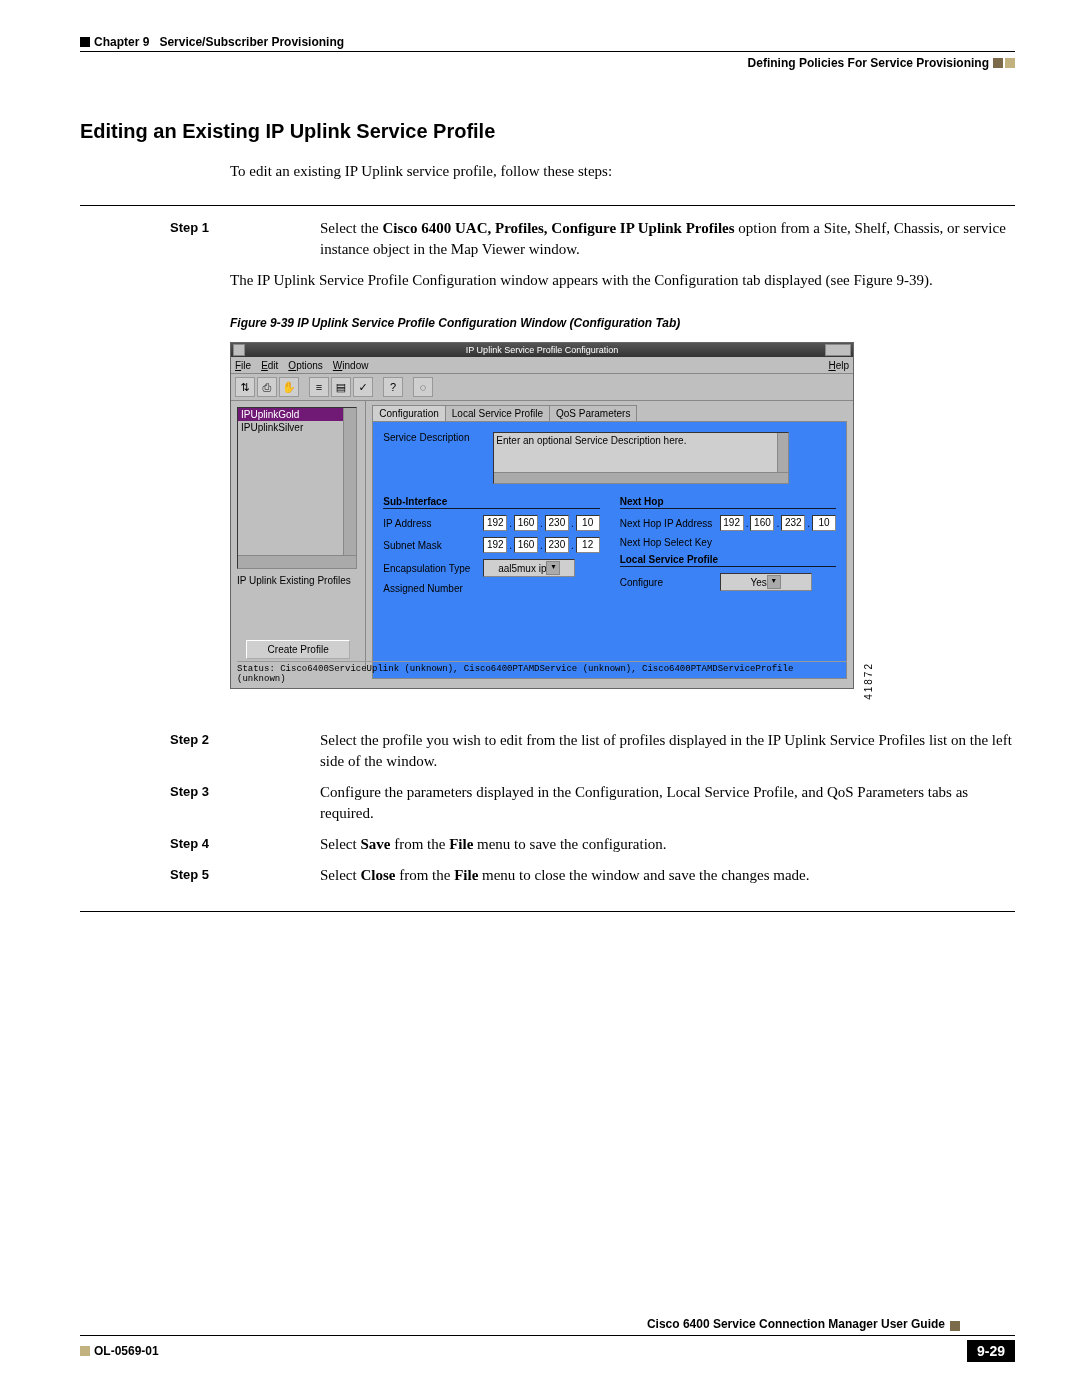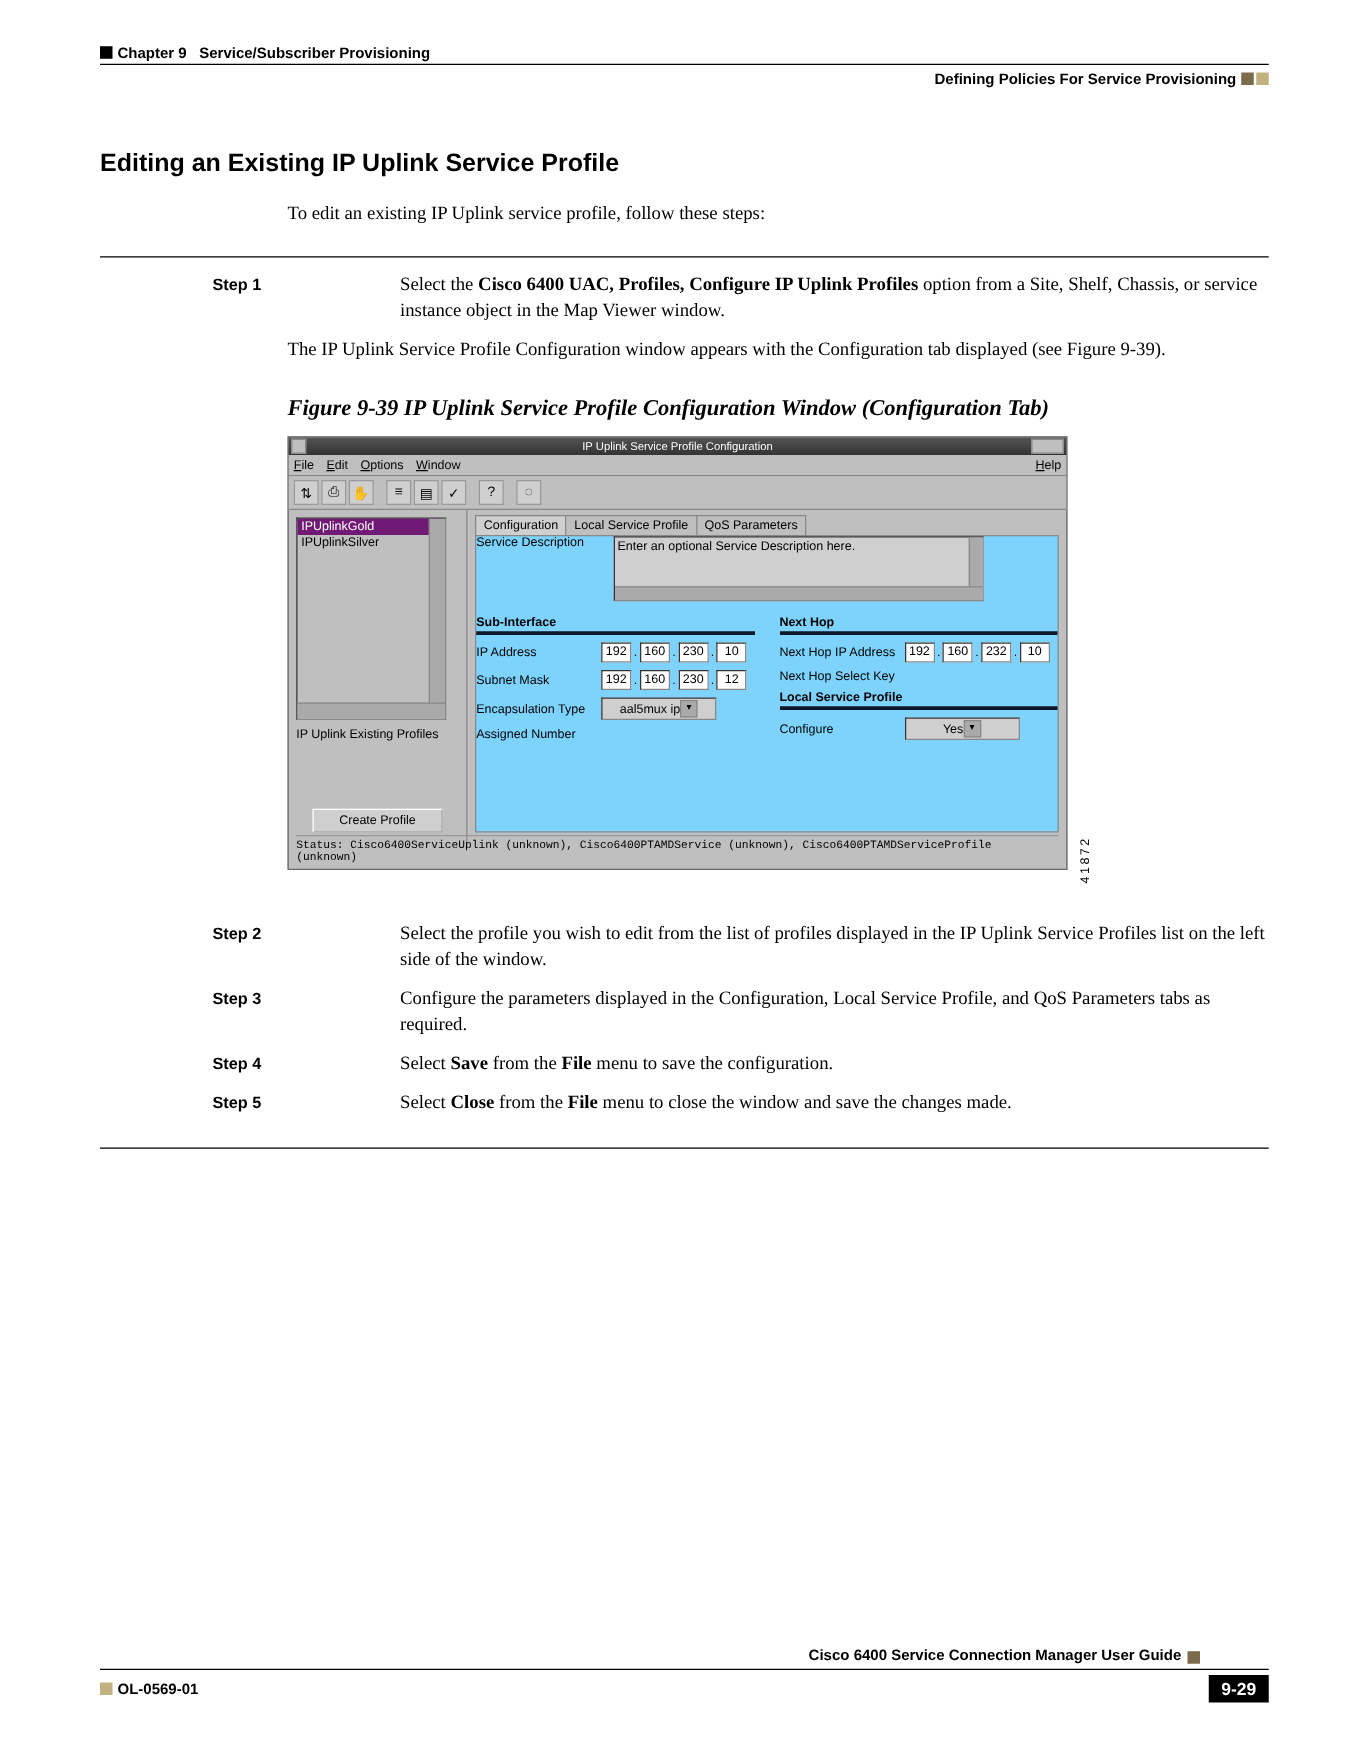--- a/index.html
+++ b/index.html
@@ -105,24 +105,24 @@
   }
   .step-text .b { font-weight: bold; }
   .sub-para {
     margin-left: 150px;
     margin-bottom: 12px;
     font-size: 15px;
     line-height: 1.4;
   }
   .figure-caption {
     margin-left: 150px;
-    font-family: Liberation Serif, serif;
+    font-family: Liberation Sans, sans-serif;
     font-style: italic;
     font-weight: bold;
-    font-size: 18px;
+    font-size: 12px;
     margin-top: 25px;
     margin-bottom: 12px;
   }
   .figure-wrap {
     margin-left: 150px;
     position: relative;
     width: 632px;
     height: 358px;
   }
   .fig-side-num {
@@ -268,22 +268,23 @@
     padding: 2px 6px;
     background: #bfbfbf;
     margin-right: -1px;
   }
   .tabs .tab.active {
     background: #cfcfcf;
   }
   .tabbody {
     border: 1px solid #888;
     height: 236px;
-    position: relative;
-    background: #7dd3fc;
+    padding: 10px;
+    position: relative;
+    background: #3b82f6;
   }
   .fieldrow {
     display: flex;
     align-items: flex-start;
     margin-bottom: 8px;
     font-size: 10px;
   }
   .fieldrow .lbl { width: 110px; }
   .descbox {
     width: 290px;
@@ -306,21 +307,21 @@
     display: flex;
     gap: 20px;
     margin-top: 12px;
   }
   .group {
     flex: 1;
   }
   .group .gtitle {
     font-weight: bold;
     font-size: 10px;
-    border-bottom: 3px solid #0f172a;
+    border-bottom: 1px solid #0f172a;
     margin-bottom: 6px;
     padding-bottom: 1px;
   }
   .grow {
     display: flex;
     align-items: center;
     font-size: 10px;
     margin-bottom: 6px;
   }
   .grow .gl { width: 100px; }

